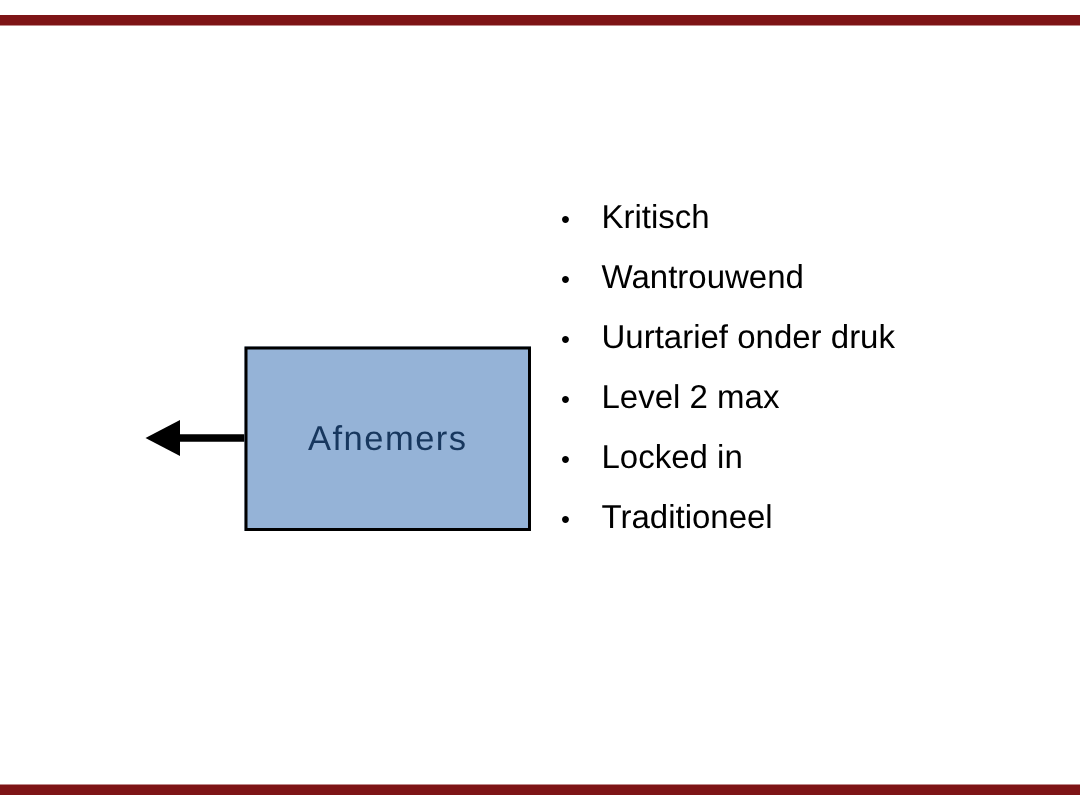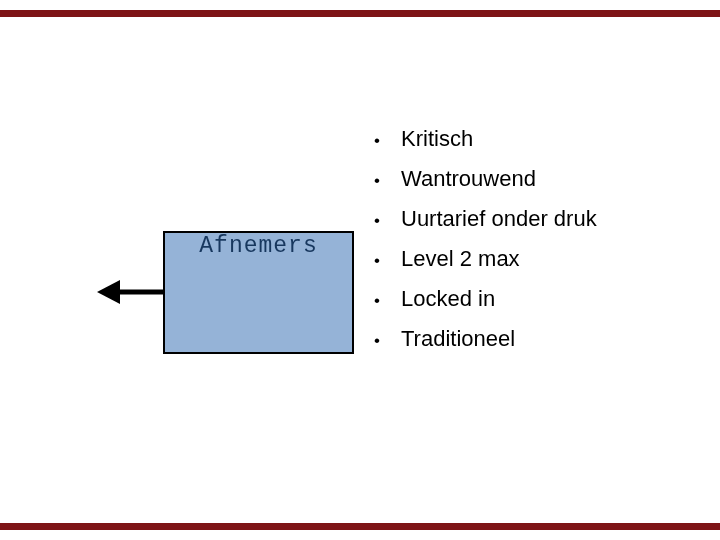--- a/index.html
+++ b/index.html
@@ -28,23 +28,22 @@
   .shape-box {
     position: absolute;
     left: 163px;
     top: 231px;
     width: 191px;
     height: 123px;
     box-sizing: border-box;
     background: var(--box-fill, #95B3D7);
     border: 2px solid var(--box-border, #000000);
     display: flex;
-    align-items: flex-start;
+    align-items: center;
     justify-content: center;
-    font-family: Liberation Mono, monospace;
   }
   .shape-box .label {
     font-size: 23px;
     letter-spacing: 1px;
     color: var(--box-text-color, #17375E);
     white-space: nowrap;
   }
 
   .arrow-svg {
     position: absolute;
@@ -61,21 +60,21 @@
     fill: var(--arrow-color, #000000);
   }
 
   .bullet-list {
     position: absolute;
     left: 368px;
     top: 125px;
   }
   .bullet-row {
     height: 40px;
-    line-height: 28px;
+    line-height: 40px;
     white-space: nowrap;
   }
   .bullet-row .dot {
     display: inline-block;
     width: 27px;
     padding-left: 6px;
     font-size: 17px;
     color: var(--bullet-text-color, #000000);
     vertical-align: baseline;
   }

